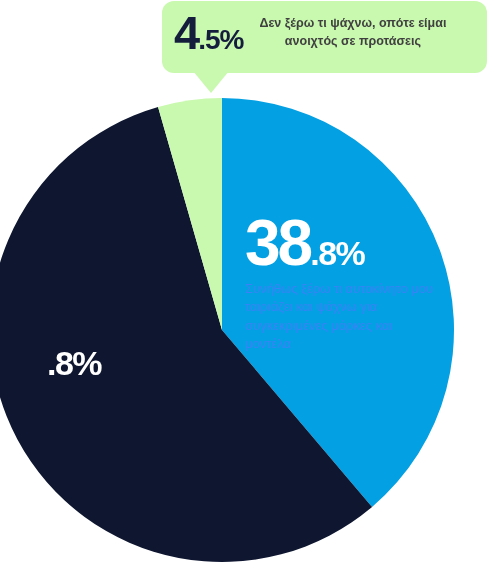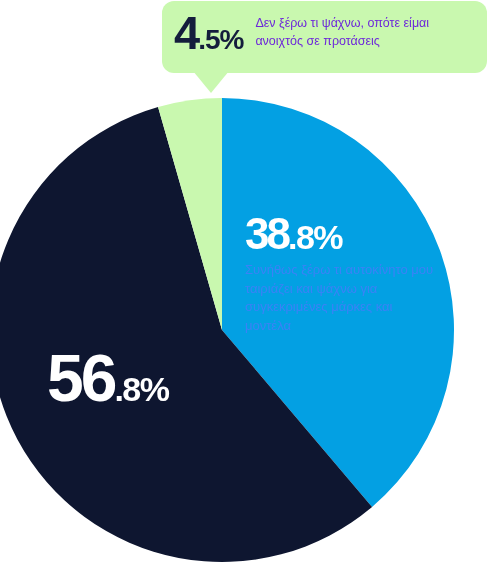--- a/index.html
+++ b/index.html
@@ -70,26 +70,27 @@
     font-size: 47px;
     font-weight: 900;
     letter-spacing: -2px;
   }
   .callout-pct .small {
     font-size: 28px;
     font-weight: 900;
     letter-spacing: -1px;
   }
   .callout-text {
-    color: #6d28d9;
+    color: #404040;
     font-size: 12.5px;
     line-height: 1.45;
-    font-weight: 400;
+    font-weight: 700;
     padding-top: 7px;
     max-width: 195px;
+    text-align: center;
   }
 
   
   .slice-label {
     position: absolute;
   }
   .slice-pct {
     color: #ffffff;
     line-height: 0.92;
     white-space: nowrap;
@@ -112,21 +113,21 @@
     line-height: 1.42;
     font-weight: 400;
     margin-top: 7px;
   }
 
   #label-blue {
     left: 245px;
     top: 214px;
     width: 190px;
   }
-  #label-blue .slice-pct .big { font-size: 44px; }
+  #label-blue .slice-pct .big { font-size: 64px; }
   #label-navy {
     left: 47px;
     top: 348px;
     width: 215px;
   }
   #label-navy .slice-pct .big { font-size: 66px; }
 </style>
 </head>
 <body>
 
@@ -156,18 +157,17 @@
   <div class="slice-label" id="label-blue">
     <div class="slice-pct">
       <span class="big">38</span>
       <span class="small">.8%</span>
     </div>
     <div class="slice-desc">Συνήθως ξέρω τι αυτοκίνητο μου ταιριάζει και ψάχνω για συγκεκριμένες μάρκες και μοντέλα</div>
   </div>
 
   <div class="slice-label" id="label-navy">
     <div class="slice-pct">
-      <span class="big">56</span>
       <span class="small">.8%</span>
     </div>
   </div>
 
 </div>
 
 </body></html>

